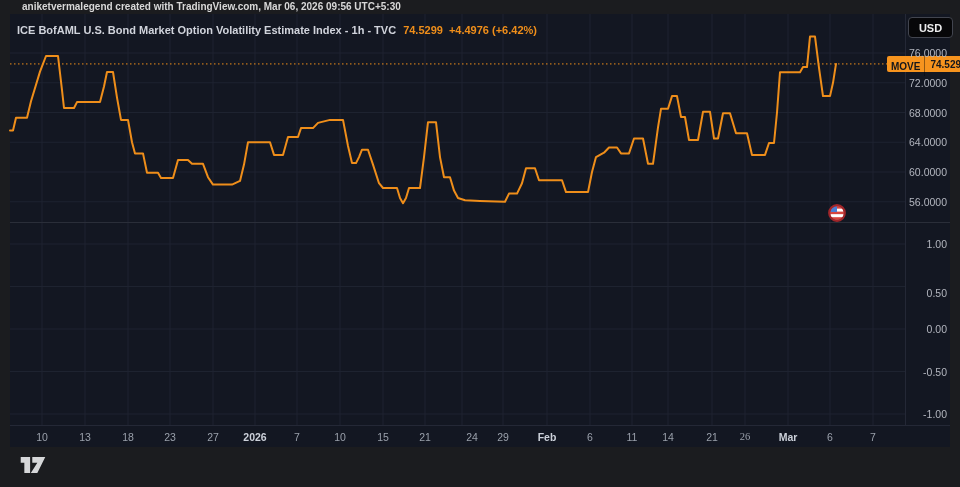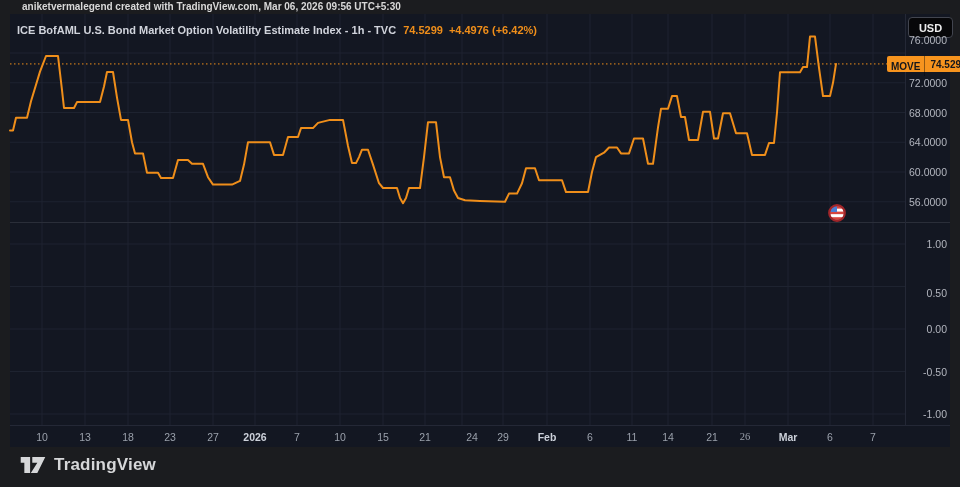--- a/index.html
+++ b/index.html
@@ -112,21 +112,21 @@
 </div>
 
 <div class="usd-btn">USD</div>
 
 <div class="price-tag" id="price-tag" style="top: 56px;">
   <span class="sym">MOVE</span>
   <span class="pv">74.5299</span>
 </div>
 
 <div id="price-axis">
-    <div class="axis-label" style="top: 34px;">76.0000</div>
+    <div class="axis-label" style="top: 47px;">76.0000</div>
     <div class="axis-label" style="top: 76.75px;">72.0000</div>
     <div class="axis-label" style="top: 106.5px;">68.0000</div>
     <div class="axis-label" style="top: 136.25px;">64.0000</div>
     <div class="axis-label" style="top: 166px;">60.0000</div>
     <div class="axis-label" style="top: 195.75px;">56.0000</div>
     <div class="axis-label" style="top: 238px; margin-left: 16px;">1.00</div>
     <div class="axis-label" style="top: 287px;">0.50</div>
     <div class="axis-label" style="top: 323px; padding-left: 18px;">0.00</div>
     <div class="axis-label" style="top: 365.5px;">-0.50</div>
     <div class="axis-label" style="top: 408px;">-1.00</div>
@@ -153,14 +153,13 @@
     <div class="time-label bold" style="left: 788px;">Mar</div>
     <div class="time-label" style="left: 830px;">6</div>
     <div class="time-label" style="left: 873px;">7</div>
   </div>
 
 <div class="footer">
   <svg width="26" height="20" viewBox="0 0 36 26">
     <path d="M1 2 h13 v22 h-8 V10 H1 Z" fill="#d6d7d9"></path>
     <path d="M17 2 h18 L24 24 h-9 L24 10 h-7 Z" fill="#d6d7d9"></path>
   </svg>
-  <span class="brand">TradingView</span>
 </div>
 
 </body></html>

